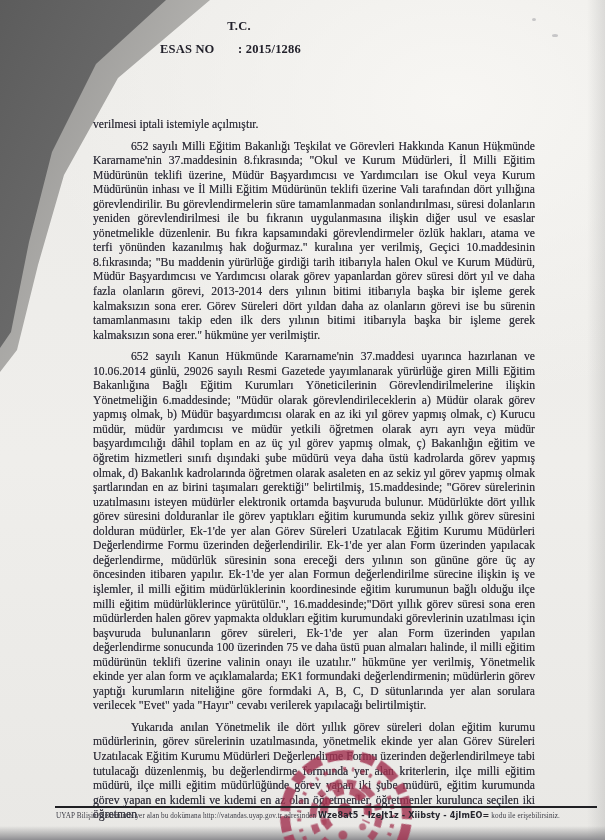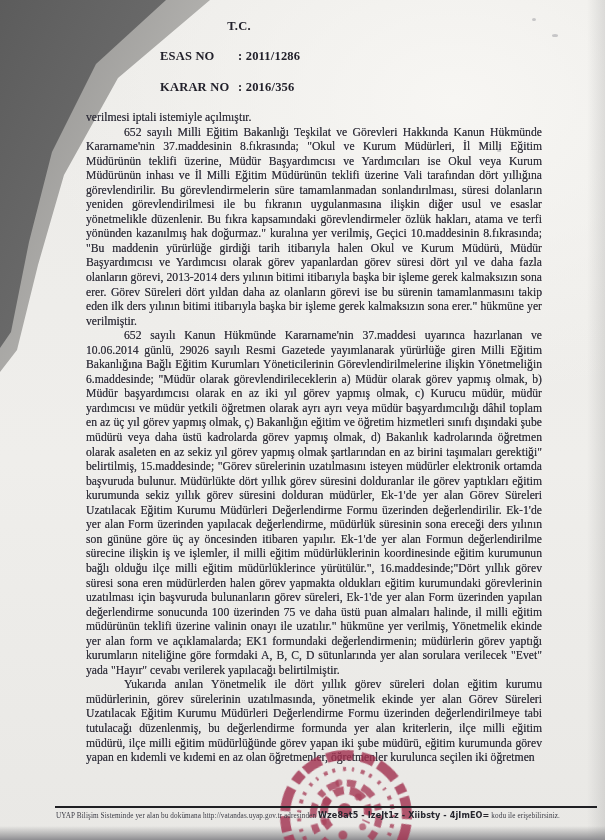--- a/index.html
+++ b/index.html
@@ -24,29 +24,29 @@
   .bottom-band{position:absolute;left:0;bottom:0;width:605px;height:14px;
     background:linear-gradient(180deg,rgba(120,120,122,0) 0%,rgba(120,120,124,.55) 70%,#8d8d91 100%);}
   .right-shade{position:absolute;top:0;right:0;width:18px;height:840px;
     background:linear-gradient(270deg,rgba(150,150,150,.25),rgba(150,150,150,0));}
   .speck{position:absolute;border-radius:50%;background:#9a99a0;opacity:.5;}
 
   
   .header{position:absolute;left:160px;top:19px;width:158px;color:#22212b;
     font-weight:bold;font-size:12.5px;line-height:14.4px;letter-spacing:.2px;}
   .header .hl{text-align:center;white-space:nowrap;}
-  .case-row{display:flex;text-align:left;margin-top:16px;white-space:nowrap;}
+  .case-row{display:flex;text-align:left;margin-top:9px;white-space:nowrap;}
   .case-label{width:78px;display:inline-block;}
   .case-value{display:inline-block;}
 
   
   .body-text{position:absolute;left:86px;top:111px;width:456px;color:#34333d;
     font-size:11.7px;line-height:14.55px;text-align:justify;
     text-shadow:0 0 .5px rgba(44,44,60,.75);}
-  .para{margin:0;text-indent:38px;font-family:Liberation Serif, serif;}
+  .para{margin:7px;text-indent:38px;font-family:Liberation Serif, serif;}
   .para.first{text-indent:0;}
 
   
   .stamp{position:absolute;left:276px;top:746px;width:140px;height:140px;
     opacity:.92;transform:rotate(-12deg);}
 
   
   .footer-divider{position:absolute;left:55px;top:806px;width:542px;height:1.6px;
     background:#1f1f23;}
   .footer-text{position:absolute;left:56px;top:810px;width:544px;
@@ -64,25 +64,21 @@
   <div class="right-shade"></div>
   <div class="bottom-band"></div>
   <div class="speck" style="left:532px;top:18px;width:4px;height:3px;"></div>
   <div class="speck" style="left:552px;top:34px;width:6px;height:3px;"></div>
   <div class="speck" style="left:497px;top:150px;width:4px;height:2px;"></div>
 
   <div class="header">
     <div class="hl">T.C.</div>
     <div class="case-row">
       <span class="case-label">ESAS NO</span>
-      <span class="case-value">: 2011/1286</span>
-    </div>
-    <div class="case-row">
-      <span class="case-label">KARAR NO</span>
-      <span class="case-value">: 2016/356</span>
+      <span class="case-value">: 2015/1286</span>
     </div>
   </div>
 
   <div class="body-text">
     <p class="para first">verilmesi iptali istemiyle açılmıştır.</p>
     <p class="para">652 sayılı Milli Eğitim Bakanlığı Teşkilat ve Görevleri Hakkında  Kanun Hükmünde Kararname'nin 37.maddesinin 8.fıkrasında; "Okul ve Kurum Müdürleri, İl Milli Eğitim Müdürünün teklifi üzerine, Müdür Başyardımcısı ve Yardımcıları ise Okul veya Kurum Müdürünün inhası ve İl Milli Eğitim Müdürünün teklifi üzerine Vali tarafından dört yıllığına görevlendirilir. Bu görevlendirmelerin süre tamamlanmadan sonlandırılması, süresi dolanların yeniden görevlendirilmesi ile bu fıkranın uygulanmasına ilişkin diğer usul ve esaslar yönetmelikle düzenlenir. Bu fıkra kapsamındaki görevlendirmeler özlük hakları, atama ve terfi yönünden kazanılmış hak doğurmaz." kuralına yer verilmiş, Geçici 10.maddesinin 8.fıkrasında; "Bu maddenin yürürlüğe girdiği tarih itibarıyla halen Okul ve Kurum Müdürü, Müdür Başyardımcısı ve Yardımcısı olarak görev yapanlardan görev süresi dört yıl ve daha fazla olanların görevi, 2013-2014 ders yılının bitimi itibarıyla başka bir işleme gerek kalmaksızın sona erer. Görev Süreleri dört yıldan daha az olanların görevi ise bu sürenin tamamlanmasını takip eden ilk ders yılının bitimi itibarıyla başka bir işleme gerek kalmaksızın sona erer." hükmüne yer verilmiştir.</p>
     <p class="para">652 sayılı Kanun Hükmünde Kararname'nin 37.maddesi uyarınca hazırlanan ve 10.06.2014 günlü, 29026 sayılı Resmi Gazetede yayımlanarak yürürlüğe giren Milli Eğitim Bakanlığına Bağlı Eğitim Kurumları Yöneticilerinin Görevlendirilmelerine ilişkin Yönetmeliğin 6.maddesinde; "Müdür olarak görevlendirileceklerin a) Müdür olarak görev yapmış olmak, b) Müdür başyardımcısı olarak en az iki yıl görev yapmış olmak, c) Kurucu müdür, müdür yardımcısı ve müdür yetkili öğretmen olarak ayrı ayrı veya müdür başyardımcılığı dâhil toplam en az üç yıl görev yapmış olmak, ç) Bakanlığın eğitim ve öğretim hizmetleri sınıfı dışındaki şube müdürü veya daha üstü kadrolarda görev yapmış olmak, d) Bakanlık kadrolarında öğretmen olarak asaleten en az sekiz yıl görev yapmış olmak şartlarından en az birini taşımaları gerektiği" belirtilmiş, 15.maddesinde; "Görev sürelerinin uzatılmasını isteyen müdürler elektronik ortamda başvuruda bulunur. Müdürlükte dört yıllık görev süresini dolduranlar ile görev yaptıkları eğitim kurumunda sekiz yıllık görev süresini dolduran müdürler, Ek-1'de yer alan Görev Süreleri Uzatılacak Eğitim Kurumu Müdürleri Değerlendirme Formu üzerinden değerlendirilir. Ek-1'de yer alan Form üzerinden yapılacak değerlendirme, müdürlük süresinin sona ereceği ders yılının son gününe göre üç ay öncesinden itibaren yapılır. Ek-1'de yer alan Formun değerlendirilme sürecine ilişkin iş ve işlemler, il milli eğitim müdürlüklerinin koordinesinde eğitim kurumunun bağlı olduğu ilçe milli eğitim müdürlüklerince yürütülür.", 16.maddesinde;"Dört yıllık görev süresi sona eren müdürlerden halen görev yapmakta oldukları eğitim kurumundaki görevlerinin uzatılması için başvuruda bulunanların görev süreleri, Ek-1'de yer alan Form üzerinden yapılan değerlendirme sonucunda 100 üzerinden 75 ve daha üstü puan almaları halinde, il milli eğitim müdürünün teklifi üzerine valinin onayı ile uzatılır." hükmüne yer verilmiş, Yönetmelik ekinde yer alan form ve açıklamalarda; EK1 formundaki değerlendirmenin;   müdürlerin görev yaptığı kurumların niteliğine göre formdaki A, B, C, D sütunlarında yer alan sorulara verilecek "Evet" yada "Hayır" cevabı verilerek yapılacağı belirtilmiştir.</p>
     <p class="para">Yukarıda anılan Yönetmelik ile dört yıllık görev süreleri dolan eğitim kurumu müdürlerinin, görev sürelerinin uzatılmasında, yönetmelik ekinde yer alan Görev Süreleri Uzatılacak Eğitim Kurumu Müdürleri Değerlendirme Formu üzerinden değerlendirilmeye tabi tutulacağı düzenlenmiş, bu değerlendirme formunda yer alan kriterlerin, ilçe milli eğitim müdürü, ilçe milli eğitim müdürlüğünde görev yapan iki şube müdürü, eğitim kurumunda görev yapan en kıdemli ve kıdemi en az olan öğretmenler, öğretmenler kurulunca seçilen iki öğretmen</p>
   </div>
 

